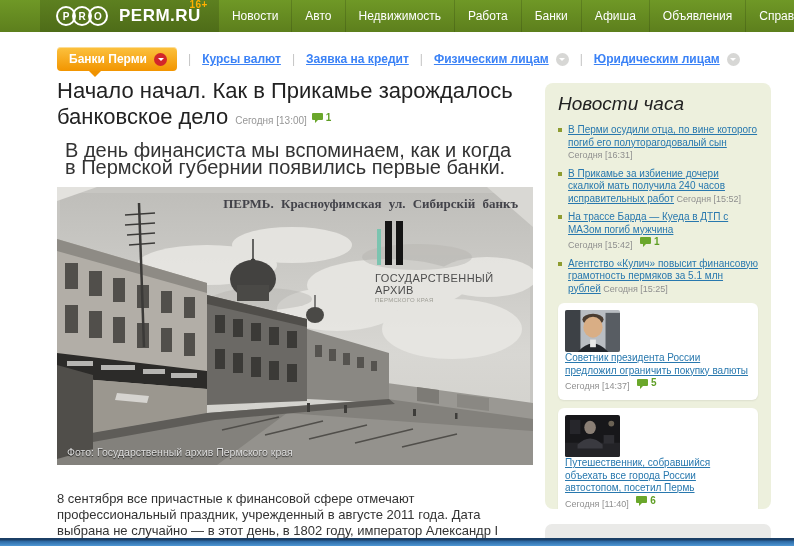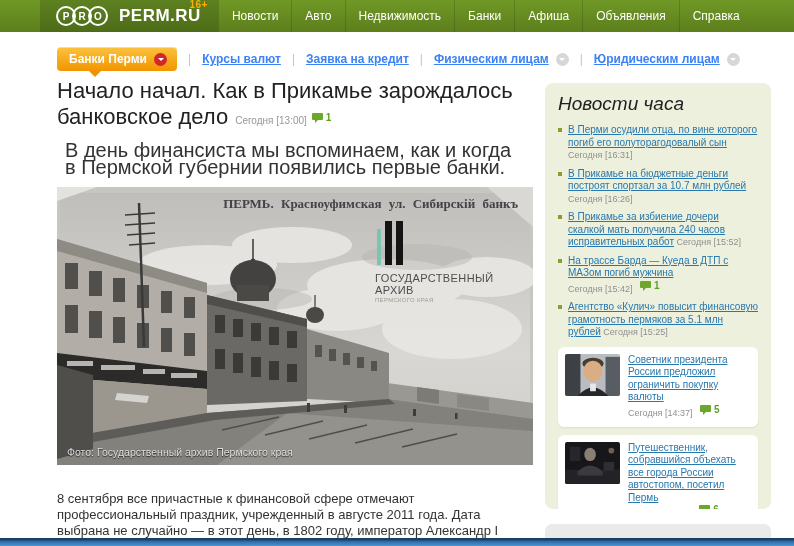--- a/index.html
+++ b/index.html
@@ -68,21 +68,21 @@
 
   
   .rightcol { position:absolute; top:83px; left:545px; width:226px; height:463px; overflow:hidden; }
   .sidebar { background:#edf0dd; border-radius:8px; padding:8px 13px 10px; max-height:426px; overflow:hidden; }
   .sidebar-title { margin:2px 0 9px; font-size:19px; font-weight:normal; color:#222;font-style:italic; }
   .side-item { margin-bottom:6px; font-size:10px; line-height:12.5px; position:relative; padding-left:10px; }
   .bullet { position:absolute; left:0; top:4px; width:4px; height:4px; background:#8e9c2f; }
   .side-link { color:#2878ae; text-decoration:underline; cursor:pointer; }
   .side-time { color:#8f8f8f; font-size:9px; white-space:nowrap; }
   .card { background:#fff; border-radius:6px; padding:7px; display:flex; margin:8px 0;
-    box-shadow:0 1px 2px rgba(0,0,0,.07); }
+    box-shadow:0 1px 2px rgba(0,0,0,.07);flex-direction:column; }
   .thumb { width:55px; height:42px; margin-right:8px; flex:none; border-radius:2px;
     overflow:hidden; cursor:pointer; display:block; }
   .thumb svg { display:block; width:55px; height:42px; }
   .card-text { flex:1; font-size:10px; line-height:12.5px; }
   .below-box { position:absolute; top:441px; left:0; right:0; height:40px;
     background:#eaeae8; border-radius:7px 7px 0 0; }
 
   
   .taskbar { position:absolute; left:0; bottom:0; width:794px; height:8px; z-index:10;
     background:linear-gradient(#1b3f66 0%, #1b3f66 20%, #2f6da8 45%, #4e97d4 100%); }
@@ -99,20 +99,21 @@
     </span>
     <span class="logo-text">
       <span>PERM.RU</span>
       <span class="age">16+</span>
     </span>
   </div>
   <nav class="nav">
       <a class="nav-item">Новости</a>
       <a class="nav-item">Авто</a>
       <a class="nav-item">Недвижимость</a>
+      <a class="nav-item">Работа</a>
       <a class="nav-item">Банки</a>
       <a class="nav-item">Афиша</a>
       <a class="nav-item">Объявления</a>
       <a class="nav-item">Справка</a>
     </nav>
 </div>
 
 <div class="subnav">
   <div class="tab">
     <span>Банки Перми</span>
@@ -276,21 +277,20 @@
   </div>
 
   <p class="body-text">8 сентября все причастные к финансовой сфере отмечают профессиональный праздник, учрежденный в августе 2011 года. Дата выбрана не случайно — в этот день, в 1802 году, император Александр I основал Министерство финансов России.</p>
 </div>
 
 <div class="rightcol">
   <div class="sidebar">
     <h2 class="sidebar-title">Новости часа</h2>
     <div>
         <div class="side-item"><span class="bullet"></span><a class="side-link">В Перми осудили отца, по вине которого погиб его полуторагодовалый сын</a><span class="side-time"> Сегодня [16:31] </span></div>
-        <div class="side-item"><span class="bullet"></span><a class="side-link">В Прикамье на бюджетные деньги построят спортзал за 10.7 млн рублей</a><span class="side-time"> Сегодня [16:26] </span></div>
         <div class="side-item"><span class="bullet"></span><a class="side-link">В Прикамье за избиение дочери скалкой мать получила 240 часов исправительных работ</a><span class="side-time"> Сегодня [15:52] </span></div>
         <div class="side-item"><span class="bullet"></span><a class="side-link">На трассе Барда — Куеда в ДТП с МАЗом погиб мужчина</a><span class="side-time"> Сегодня [15:42] </span><span class="comment">
             <svg width="11" height="10" viewBox="0 0 11 10">
               <path fill="#6aa72b" d="M0 1a1 1 0 0 1 1-1h9a1 1 0 0 1 1 1v5a1 1 0 0 1-1 1H6L3 10V7H1a1 1 0 0 1-1-1z"></path>
             </svg>
             <span class="comment-count">1</span>
           </span></div>
         <div class="side-item"><span class="bullet"></span><a class="side-link">Агентство «Кулич» повысит финансовую грамотность пермяков за 5.1 млн рублей</a><span class="side-time"> Сегодня [15:25] </span></div>
         <div class="card">
           <span class="thumb">

